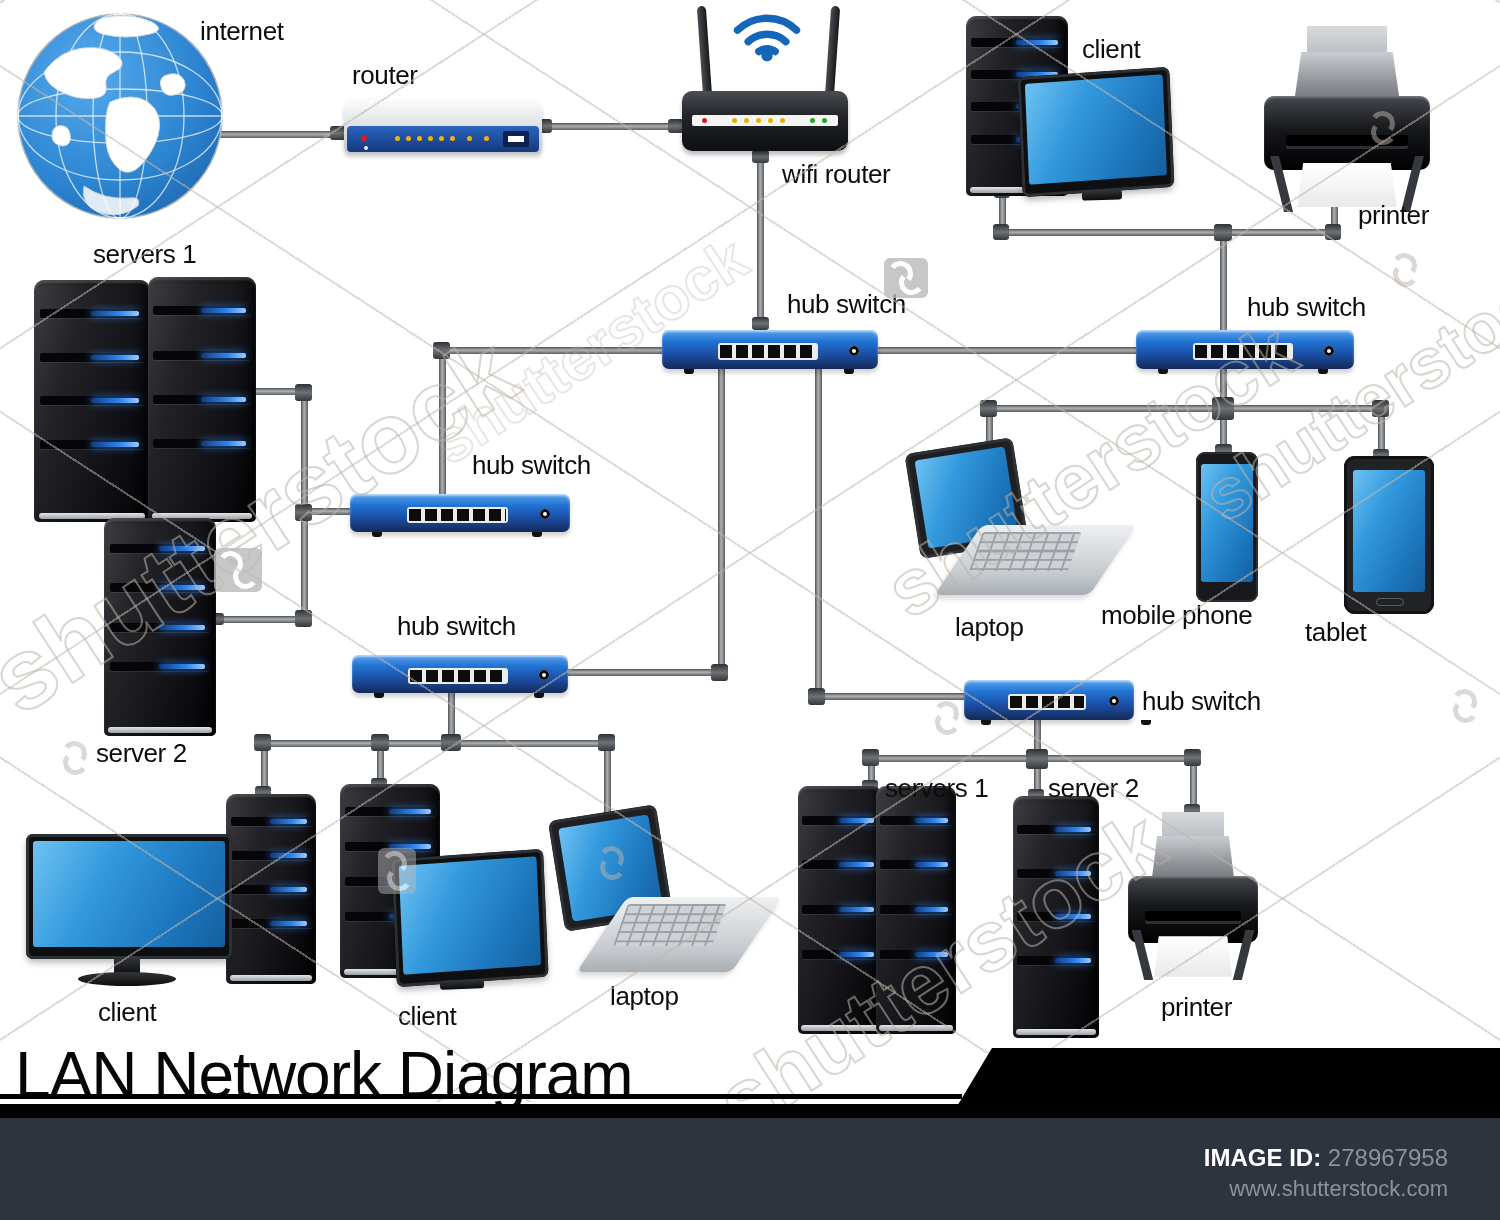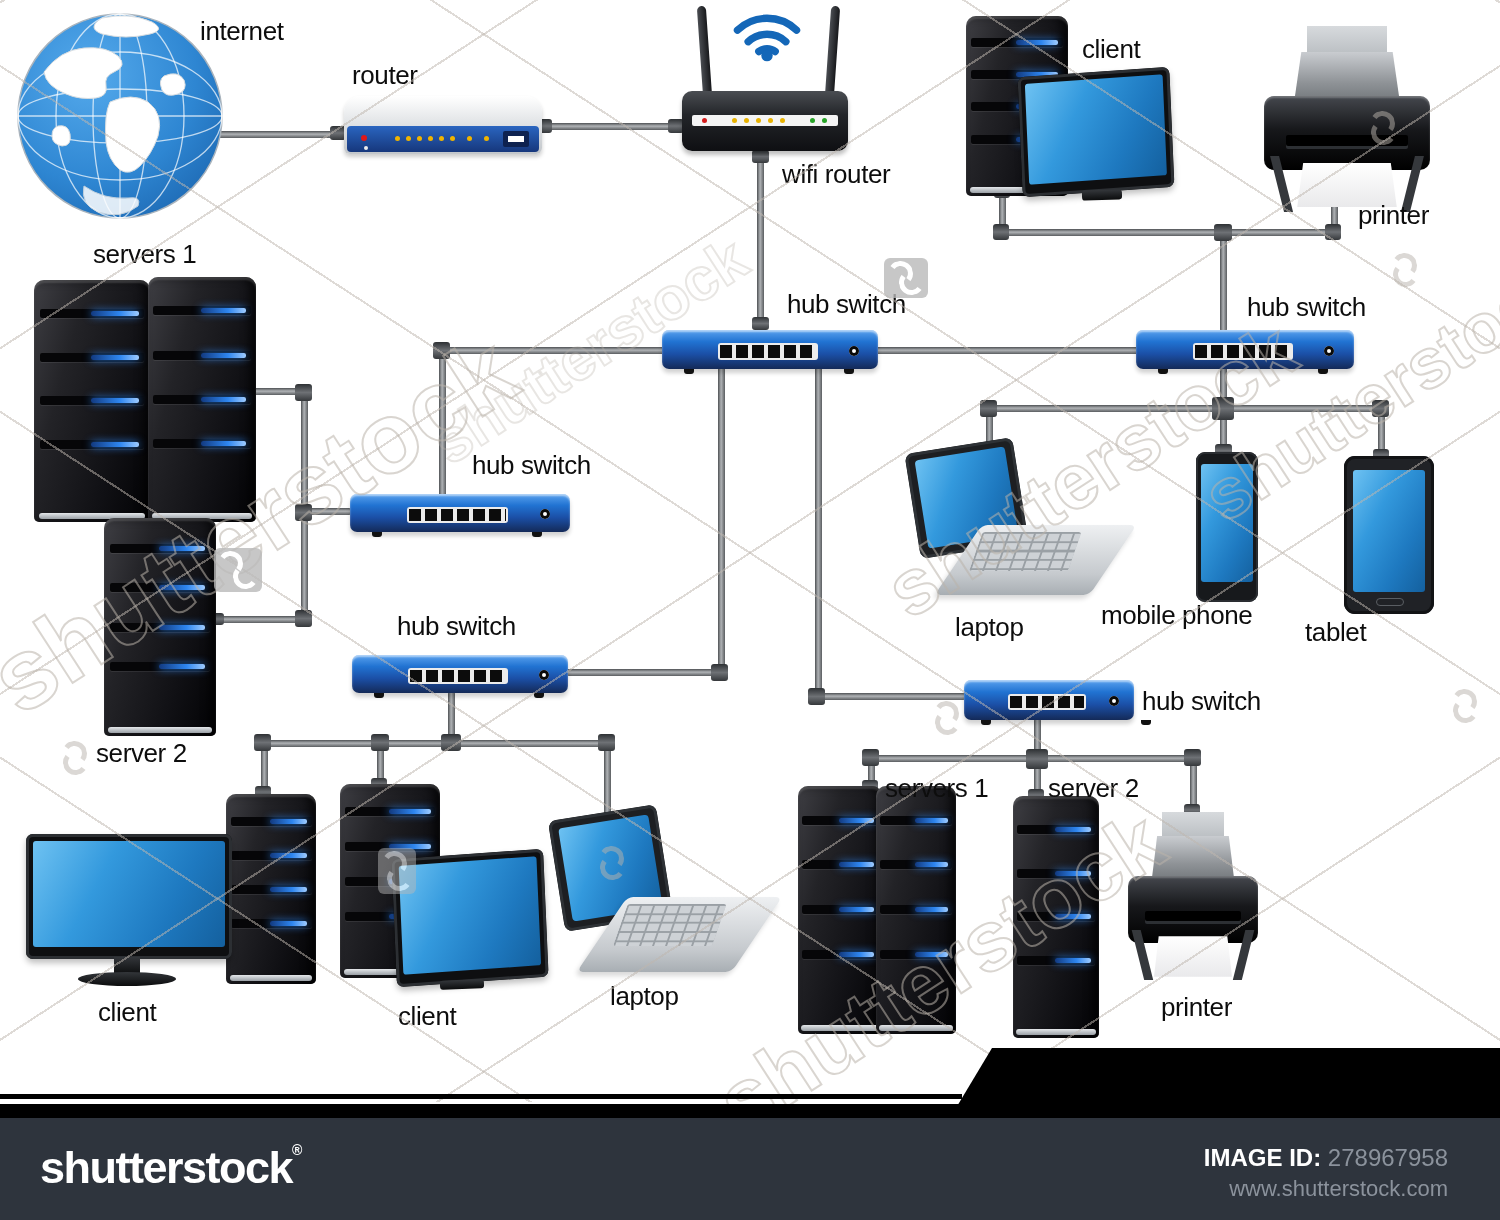--- a/index.html
+++ b/index.html
@@ -527,23 +527,23 @@
     </div>
   <div class="wmc" style="left:930px;top:698px;">
       <span class="arcA"></span>
       <span class="arcB"></span>
     </div>
   <div class="wmc" style="left:1388px;top:250px;">
       <span class="arcA"></span>
       <span class="arcB"></span>
     </div>
 
+  <div class="title">LAN Network Diagram</div>
   <div class="tline"></div>
   <div class="ttrap"></div>
   <div class="tband"></div>
 
   <div class="footer">
-    <div class="flogo"><span>shutterstock</span><sup>®</sup></div>
     <div class="fid"><b>IMAGE ID:</b> <span>278967958</span></div>
     <div class="furl">www.shutterstock.com</div>
   </div>
 
 </div>
 
 </body></html>

